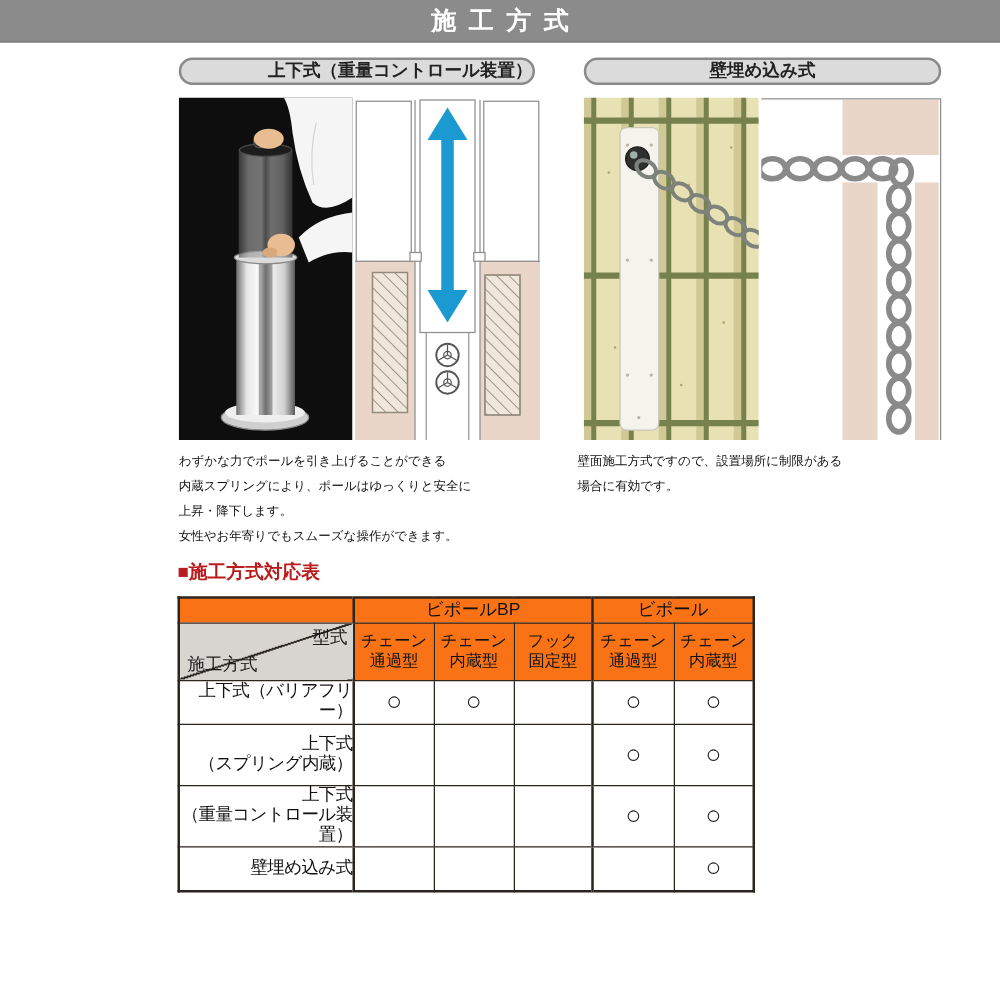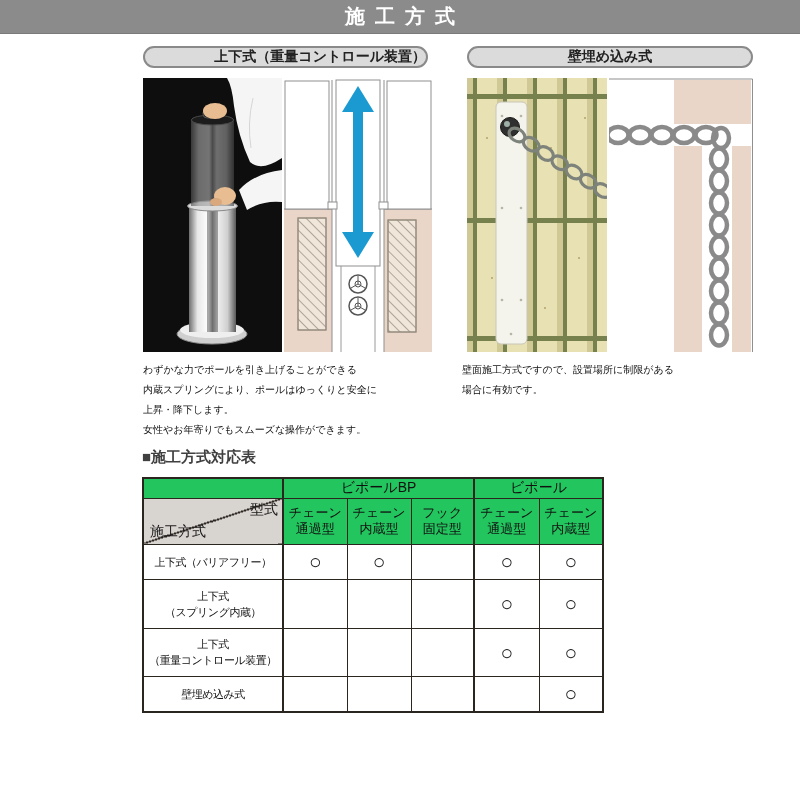--- a/index.html
+++ b/index.html
@@ -23,36 +23,36 @@
   .imgrow-left{left:143px;}
   .imgrow-right{left:467px;}
   .imgbox{display:block;}
 
   
   .desc{position:absolute;top:360px;font-size:10px;line-height:20px;white-space:pre-line;color:#111;}
   .desc-left{left:143px;width:300px;}
   .desc-right{left:462px;width:310px;}
 
   
-  .tbl-title{position:absolute;left:142px;top:448px;font-size:15px;font-weight:bold;color:#404040;}
+  .tbl-title{position:absolute;left:142px;top:448px;font-size:15px;font-weight:bold;color:#b91c1c;}
   table.matrix{position:absolute;left:142px;top:477px;border-collapse:collapse;table-layout:fixed;
                width:460px;background:#fff;border:2px solid #2b2520;}
   table.matrix td,table.matrix th{border:1px solid #2b2520;padding:0;box-sizing:border-box;}
   table.matrix .bl2{border-left-width:2px;}
   tr.hrow1{height:20px;}
   tr.hrow2{height:46px;margin-top:45px;}
-  .hbg{background:#22c55e;}
+  .hbg{background:#f97316;}
   .group{font-size:14px;font-weight:normal;text-align:center;color:#111;}
   .colhead{font-size:13px;line-height:16px;text-align:center;white-space:pre-line;font-weight:normal;color:#111;}
   .diag{position:relative;background:
         linear-gradient(to bottom right,rgba(0,0,0,0) calc(50% - 0.8px),#2b2520 calc(50% - 0.8px),#2b2520 calc(50% + 0.8px),rgba(0,0,0,0) calc(50% + 0.8px)),#d8d4d0;}
   .diag .tr{position:absolute;top:2px;right:4px;font-size:14px;font-weight:normal;}
   .diag .bl{position:absolute;bottom:3px;left:6px;font-size:14px;font-weight:normal;}
-  .rowlabel{font-size:11px;letter-spacing:-0.5px;line-height:16px;text-align:center;padding-left:6px;
-            font-weight:normal;white-space:pre-line;color:#111;}
+  .rowlabel{font-size:14px;letter-spacing:-0.5px;line-height:16px;text-align:right;padding-left:6px;
+            font-weight:normal;white-space:pre-line;color:#111;font-family:Liberation Mono, monospace;}
   .mark{text-align:center;font-size:21px;line-height:1;color:#1c1c1c;}
   tr.r1{height:35px;} tr.r2{height:36px;} tr.r3{height:35px;}
   tr.r4{height:49px;} tr.r5{height:48px;} tr.r6{height:36px;}
 </style>
 </head>
 <body>
 
 <div class="page">
 
   <div class="titlebar">

